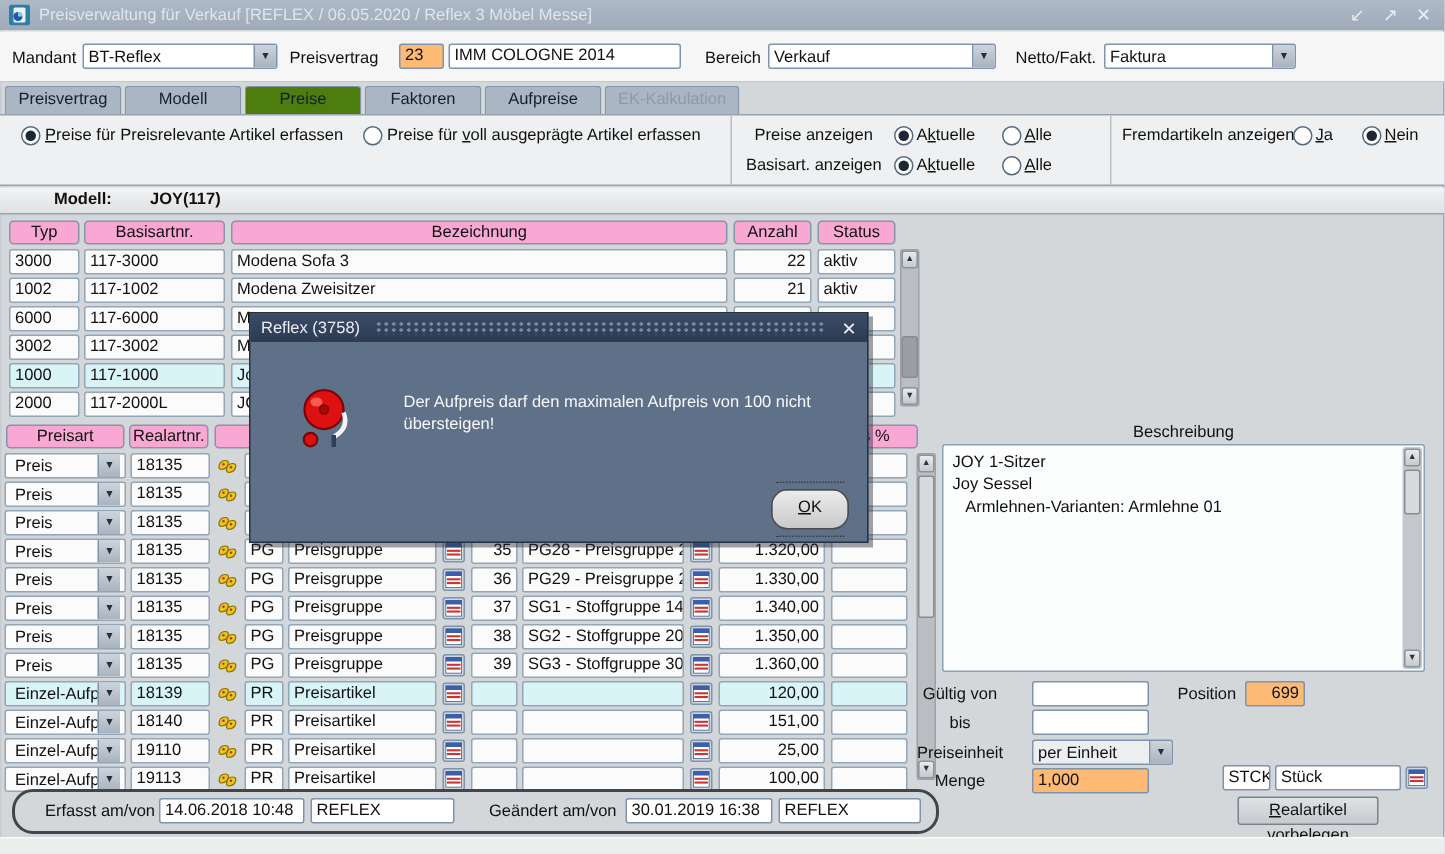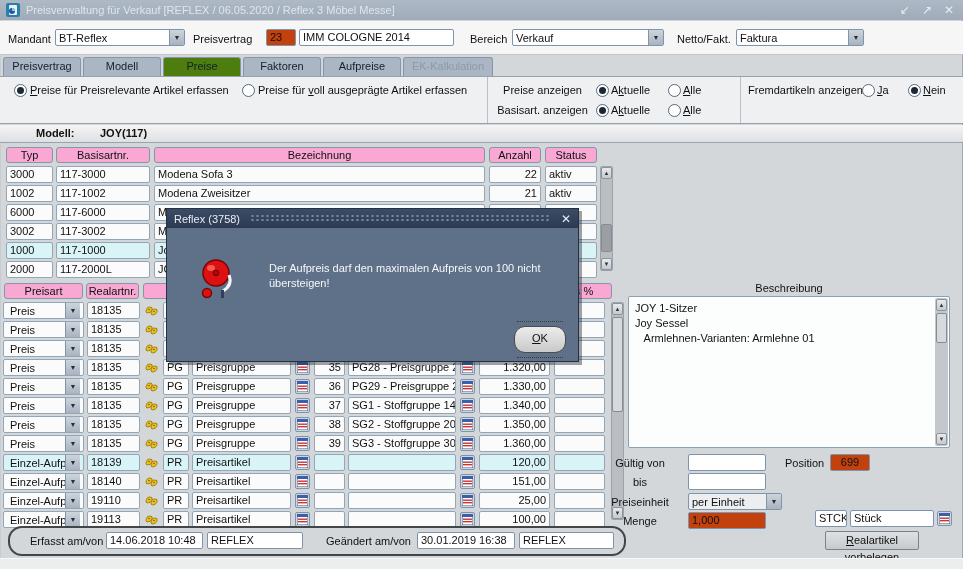--- a/index.html
+++ b/index.html
@@ -11,21 +11,21 @@
   .titlebar{position:absolute;left:0;top:0;width:963px;height:20px;background:linear-gradient(#aeb9c6,#9fabb9);
             display:flex;align-items:center;gap:6px;padding:0 6px;box-sizing:border-box;color:#dfe5eb}
   .appicon{width:14px;height:14px;flex:0 0 auto}
   .wtitle{flex:1;font-size:11px;white-space:nowrap;overflow:hidden}
   .wctrl{color:#e8edf2;font-size:12px;padding:0 3px;line-height:18px}
   
   .formbar{position:absolute;left:0;top:21px;width:963px;height:33px;background:#f6f6f6;border-bottom:1px solid #c3c7ca}
   .lbl{position:absolute;white-space:nowrap;color:#101010}
   .fld{position:absolute;height:17px;background:#fff;border:1px solid #7e94ac;border-radius:2px;
        padding:1px 3px;box-sizing:border-box;line-height:13px;white-space:nowrap;overflow:hidden}
-  .fld.gray{background:#c2410c}
+  .fld.gray{background:#fdba74}
   .fld.num{}
   .dd{display:flex;align-items:stretch;padding:0}
   .ddtext{flex:1;padding:1px 3px;line-height:14px;overflow:hidden;white-space:nowrap}
   .ddarrow{width:14px;background:linear-gradient(#cdd4db,#a9b3bf);border-left:1px solid #7e94ac;
            display:flex;align-items:center;justify-content:center;font-size:7px;color:#22303e}
   
   .tabbar{position:absolute;left:3px;top:57px;height:19px;display:flex;gap:2px}
   .tab{width:76px;text-align:center;line-height:17px;background:#aab6c3;border:1px solid #8496a8;border-bottom:none;
        border-radius:3px 3px 0 0;color:#14202c}
   .tab.active{background:#4d7c0f}
@@ -685,21 +685,21 @@
   <div class="sb" style="right:1px;top:1px;left:auto;height:148px;border:none;background:#c4c8cc">
     <div class="sbbtn" style="top:1px;left:1px">▲</div>
     <div class="sbthumb light" style="top:15px;height:30px;left:1px"></div>
     <div class="sbbtn" style="bottom:1px;left:1px">▼</div>
   </div>
 </div>
 
 <span class="rlabel" style="left:600px;top:457px;width:80px">Gültig von</span>
 <div class="fld" style="left:688px;top:454px;width:78px"></div>
 <span class="lbl" style="left:785px;top:457px">Position</span>
-<div class="fld gray" style="left:830px;top:454px;width:40px;text-align:center">699</div>
+<div class="fld gray" style="left:830px;top:454px;width:40px;text-align:right">699</div>
 <span class="rlabel" style="left:600px;top:476px;width:80px">bis</span>
 <div class="fld" style="left:688px;top:473px;width:78px"></div>
 <span class="rlabel" style="left:600px;top:496px;width:80px">Preiseinheit</span>
 <div class="fld dd" style="left:688px;top:493px;width:94px;background:#eceef0">
   <span class="ddtext">per Einheit</span>
   <span class="ddarrow">▼</span>
 </div>
 <span class="rlabel" style="left:600px;top:515px;width:80px">Menge</span>
 <div class="fld gray num" style="left:688px;top:512px;width:78px">1,000</div>
 <div class="fld" style="left:815px;top:510px;width:32px;text-align:center">STCK</div>

